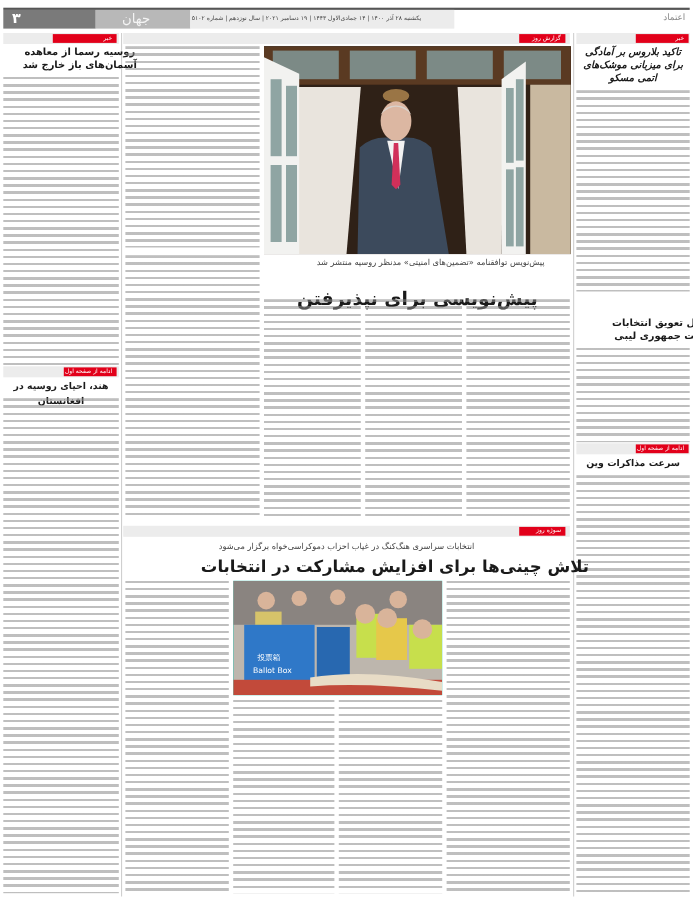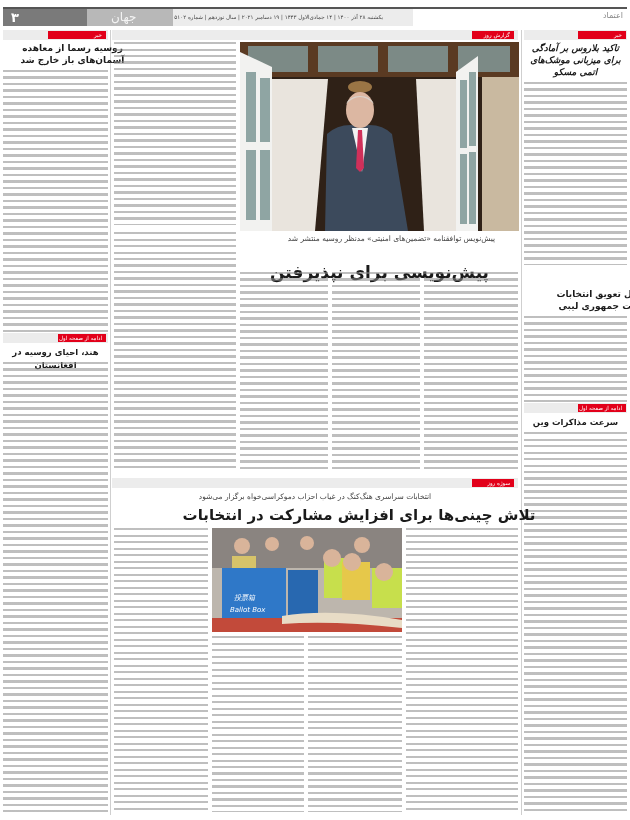--- a/index.html
+++ b/index.html
@@ -24,21 +24,21 @@
   .headline { font-weight: bold; color: #1a1a1a; text-align: center; direction: rtl; }
   .h-small { font-size: 10px; line-height: 13px; }
   .subhead { text-align: center; color: #444; direction: rtl; }
   .lines { position: absolute; overflow: hidden;
     background-image: repeating-linear-gradient(to bottom, #8a8a8a 0px, #8a8a8a 2.2px, transparent 2.2px, transparent 6.5px);
     opacity: 0.55; }
 
   
   .photo { position: absolute; overflow: hidden; }
   .photo-putin { background: #3a2a1e; }
-  .photo-hk { background: #14b8a6; font-style: italic; }
+  .photo-hk { background: #14b8a6; }
 </style>
 </head>
 <body>
 
 <div class="masthead">
   <div class="mh-num">۳</div>
   <div class="mh-section">جهان</div>
   <div class="mh-date">یکشنبه ۲۸ آذر ۱۴۰۰ | ۱۴ جمادی‌الاول ۱۴۴۳ | ۱۹ دسامبر ۲۰۲۱ | سال نوزدهم | شماره ۵۱۰۲</div>
   <div class="mh-logo">اعتماد</div>
 </div>

